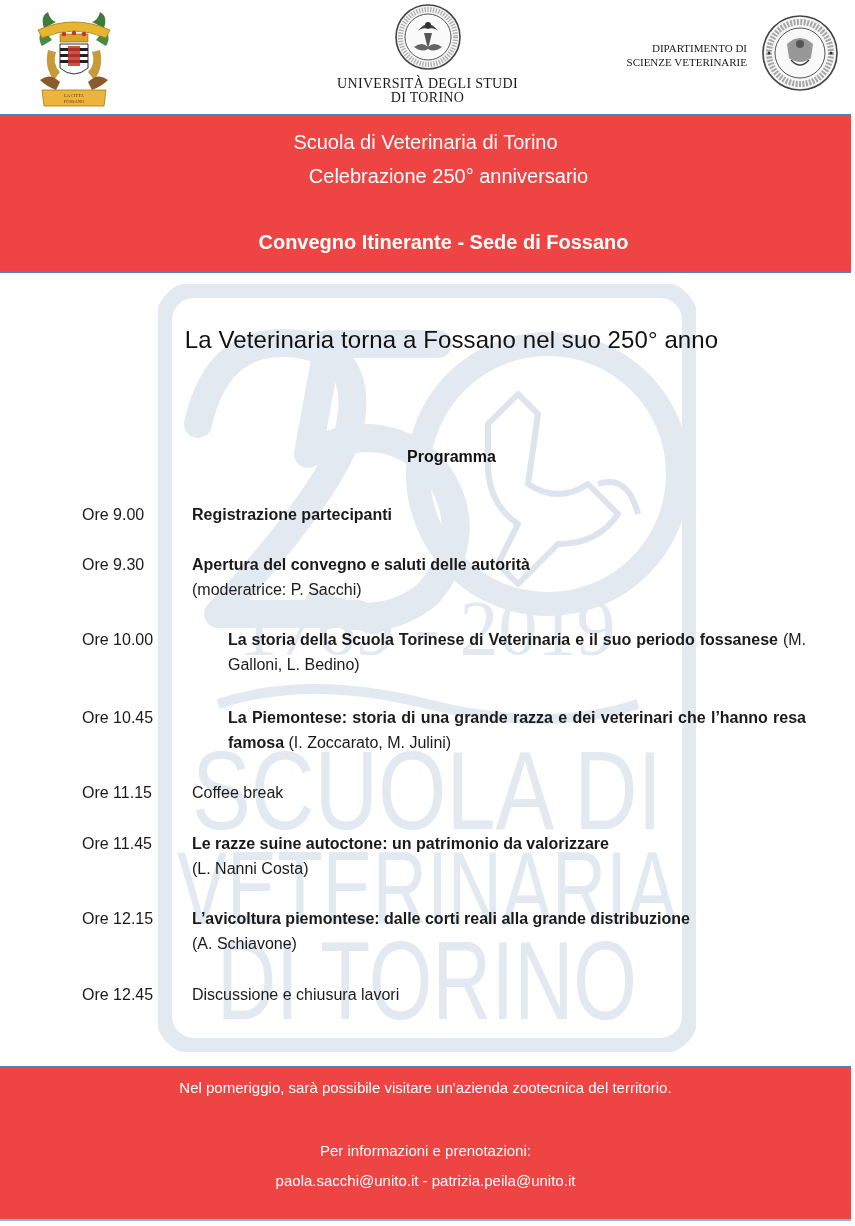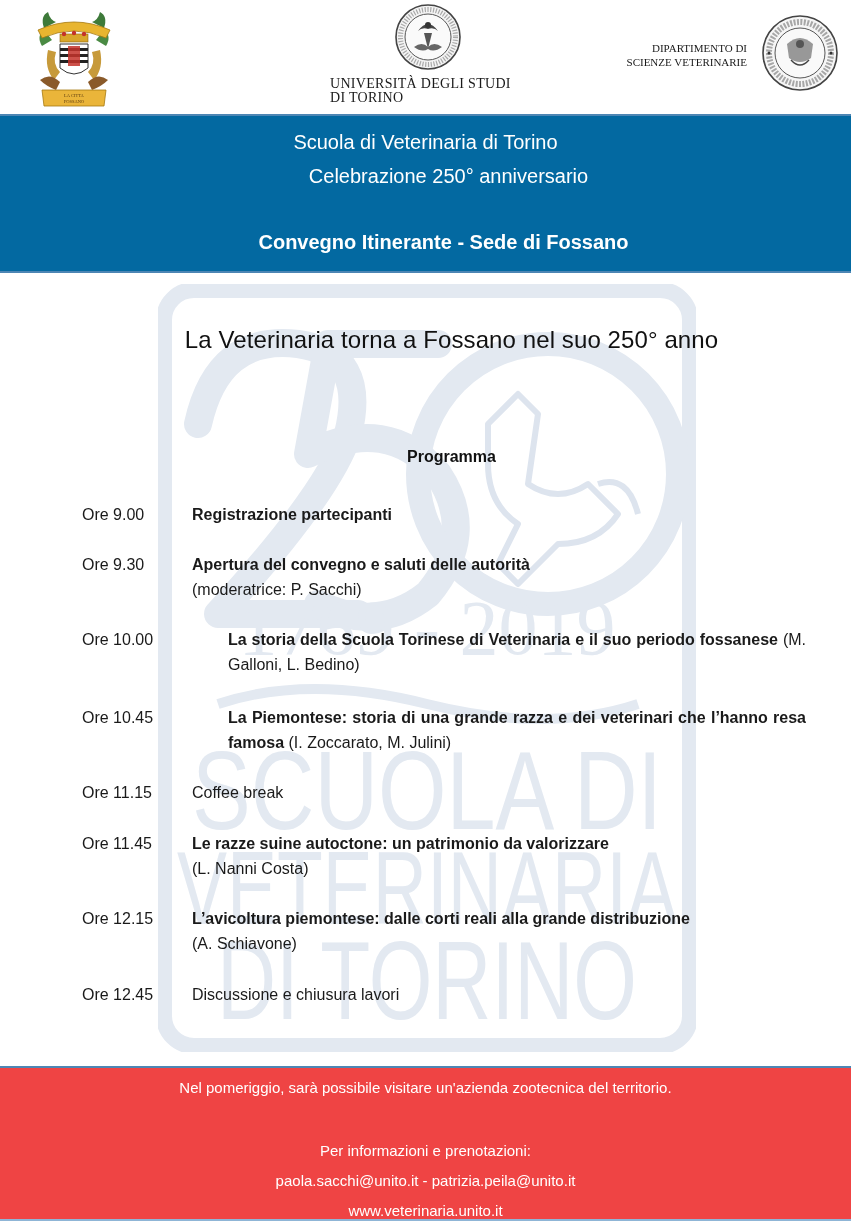--- a/index.html
+++ b/index.html
@@ -22,20 +22,21 @@
       left: 34px;
       top: 6px;
       width: 80px;
       height: 104px;
     }
     .logo-center {
       position: absolute;
       left: 330px;
       top: 3px;
       width: 195px;
+      text-align: center;
     }
     .logo-center .seal {
       width: 68px;
       height: 68px;
       margin: 0 auto;
     }
     .logo-center .uni-name {
       font-family: "Liberation Serif", "DejaVu Serif", serif;
       font-size: 14px;
       line-height: 14px;
@@ -69,21 +70,21 @@
       height: 78px;
     }
 
     
     .banner-top {
       position: absolute;
       left: 0;
       top: 114px;
       width: 851px;
       height: 159px;
-      background: #0369a1;
+      background: #ef4444;
       border-top: 2px solid #4d86b4;
       border-bottom: 2px solid #4d86b4;
       box-sizing: border-box;
       color: #ffffff;
       text-align: center;
     }
     .banner-top .line1 {
       position: absolute;
       left: 0; right: 0;
       top: 15px;
@@ -381,14 +382,13 @@
         <span>Discussione e chiusura lavori</span>
       </div>
     </div>
   </div>
 </div>
 
 <div class="banner-bottom">
   <div class="note">Nel pomeriggio, sarà possibile visitare un'azienda zootecnica del territorio.</div>
   <div class="info-label">Per informazioni e prenotazioni:</div>
   <div class="emails">paola.sacchi@unito.it - patrizia.peila@unito.it</div>
-  <div class="website">www.veterinaria.unito.it</div>
 </div>
 
 </body></html>

